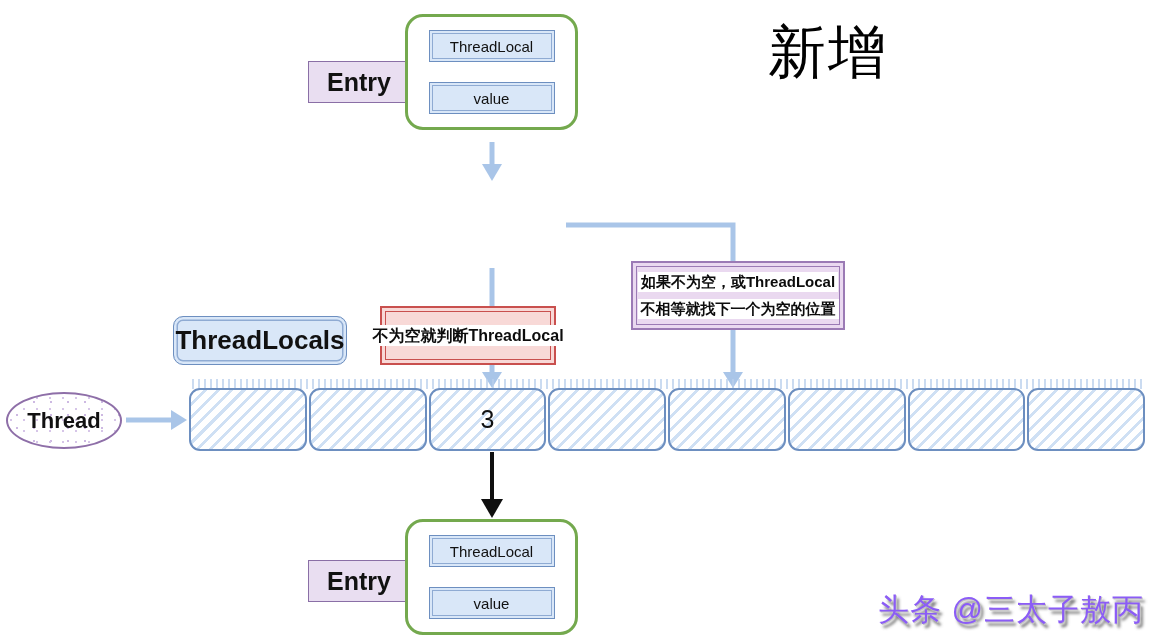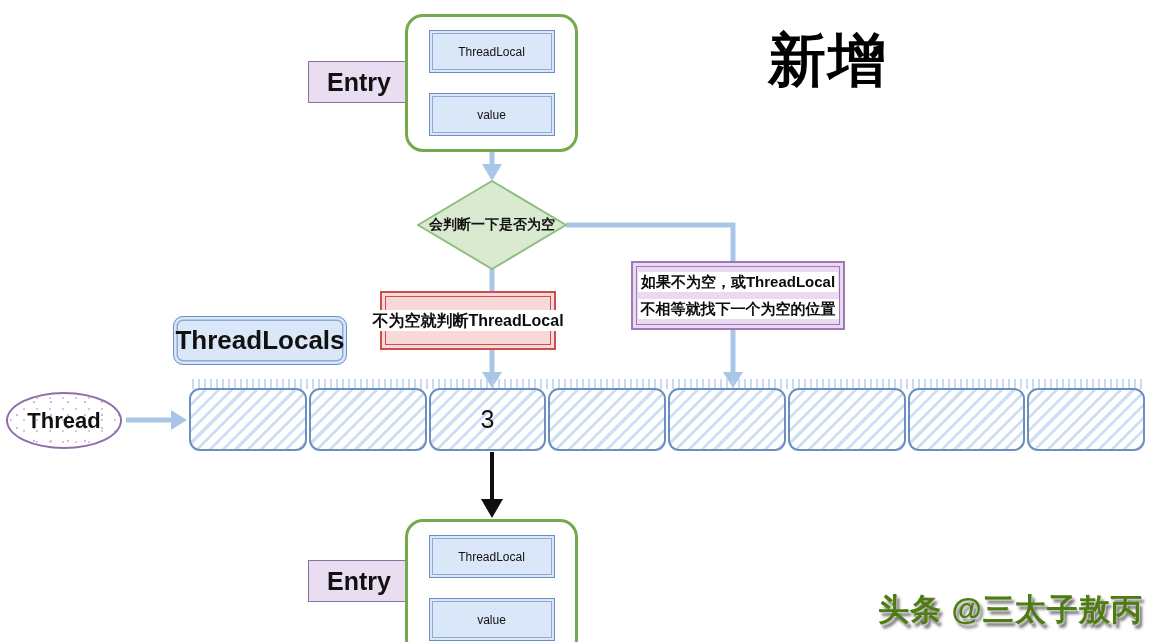--- a/index.html
+++ b/index.html
@@ -17,27 +17,27 @@
     font-size:25px;font-weight:bold;color:#111;margin-left:18px;
   }
 
   
   .green-card{
     width:173px;background:#fff;border:3.5px solid #74a94e;border-radius:18px;
     display:flex;flex-direction:column;align-items:center;
     padding:13px 0;gap:20px;box-sizing:border-box;
   }
   .field-box{
-    width:126px;height:43px;display:flex;align-items:center;justify-content:center;
+    width:126px;height:32px;display:flex;align-items:center;justify-content:center;
     background:#d9e7f8;border:1px solid #6d8fc0;
     box-shadow:inset 0 0 0 2px #d9e7f8, inset 0 0 0 3px #8fabd3;
-    font-size:12px;color:#111;box-sizing:border-box;
+    font-size:15px;color:#111;box-sizing:border-box;
   }
 
-  .page-title{font-size:58px;font-weight:700;color:#000;letter-spacing:2px;margin-top:8px;}
+  .page-title{font-size:58px;font-weight:400;color:#000;letter-spacing:2px;}
 
   
   .diamond-wrap{width:150px;height:90px;}
   .diamond-wrap svg{position:absolute;left:0;top:0;}
   .diamond-text{
     position:absolute;left:0;top:0;width:150px;height:90px;
     display:flex;align-items:center;justify-content:center;
     font-size:14px;font-weight:bold;color:#111;
   }
 
@@ -89,21 +89,21 @@
     display:flex;align-items:center;justify-content:center;
     font-size:25px;color:#111;
   }
   .fringe{
     left:192px;top:379px;width:950px;height:10px;opacity:.75;
     background:repeating-linear-gradient(90deg,#b9cfec 0 2px,transparent 2px 6px);
   }
 
   
   .watermark{
-    font-size:31px;font-weight:bold;color:#4d7c0f;white-space:nowrap;
+    font-size:31px;font-weight:normal;color:#8b5cf6;white-space:nowrap;
     text-shadow:1px 1px 0 #c4c4c4, 3px 4px 3px rgba(70,70,70,.8);
     letter-spacing:1px;
   }
 </style>
 </head>
 <body>
 
 <div class="canvas">
 
   <svg id="connectors" width="1153" height="642" viewBox="0 0 1153 642">
@@ -129,28 +129,22 @@
 
   <div class="abs entry-label" style="left:290px;top:61px;">Entry</div>
 
   <div class="abs green-card" style="left:405px;top:14px;">
     <div class="field-box">ThreadLocal</div>
     <div class="field-box">value</div>
   </div>
 
   <div class="abs page-title" style="left:768px;top:14px;">新增</div>
 
-  <div class="abs diamond-wrap" style="left:417px;top:180px;">
-    <svg width="150" height="90" viewBox="0 0 150 90">
-      <polygon points="75,1 149,45 75,89 1,45" stroke-width="2" fill="#d9ead1" stroke="#8fbf7f"></polygon>
-    </svg>
-    <div class="diamond-text">会判断一下是否为空</div>
-  </div>
 
-  <div class="abs note note-red" style="left:380px;top:291px;width:176px;height:59px;">
+  <div class="abs note note-red" style="left:380px;top:306px;width:176px;height:59px;">
     <span class="hl">不为空就判断ThreadLocal</span>
   </div>
 
   <div class="abs note note-purple" style="left:631px;top:261px;width:214px;height:69px;">
     <span class="hl">如果不为空，或ThreadLocal</span>
     <span class="hl">不相等就找下一个为空的位置</span>
   </div>
 
   <div class="abs pill-label" style="left:173px;top:316px;">ThreadLocals</div>
 

